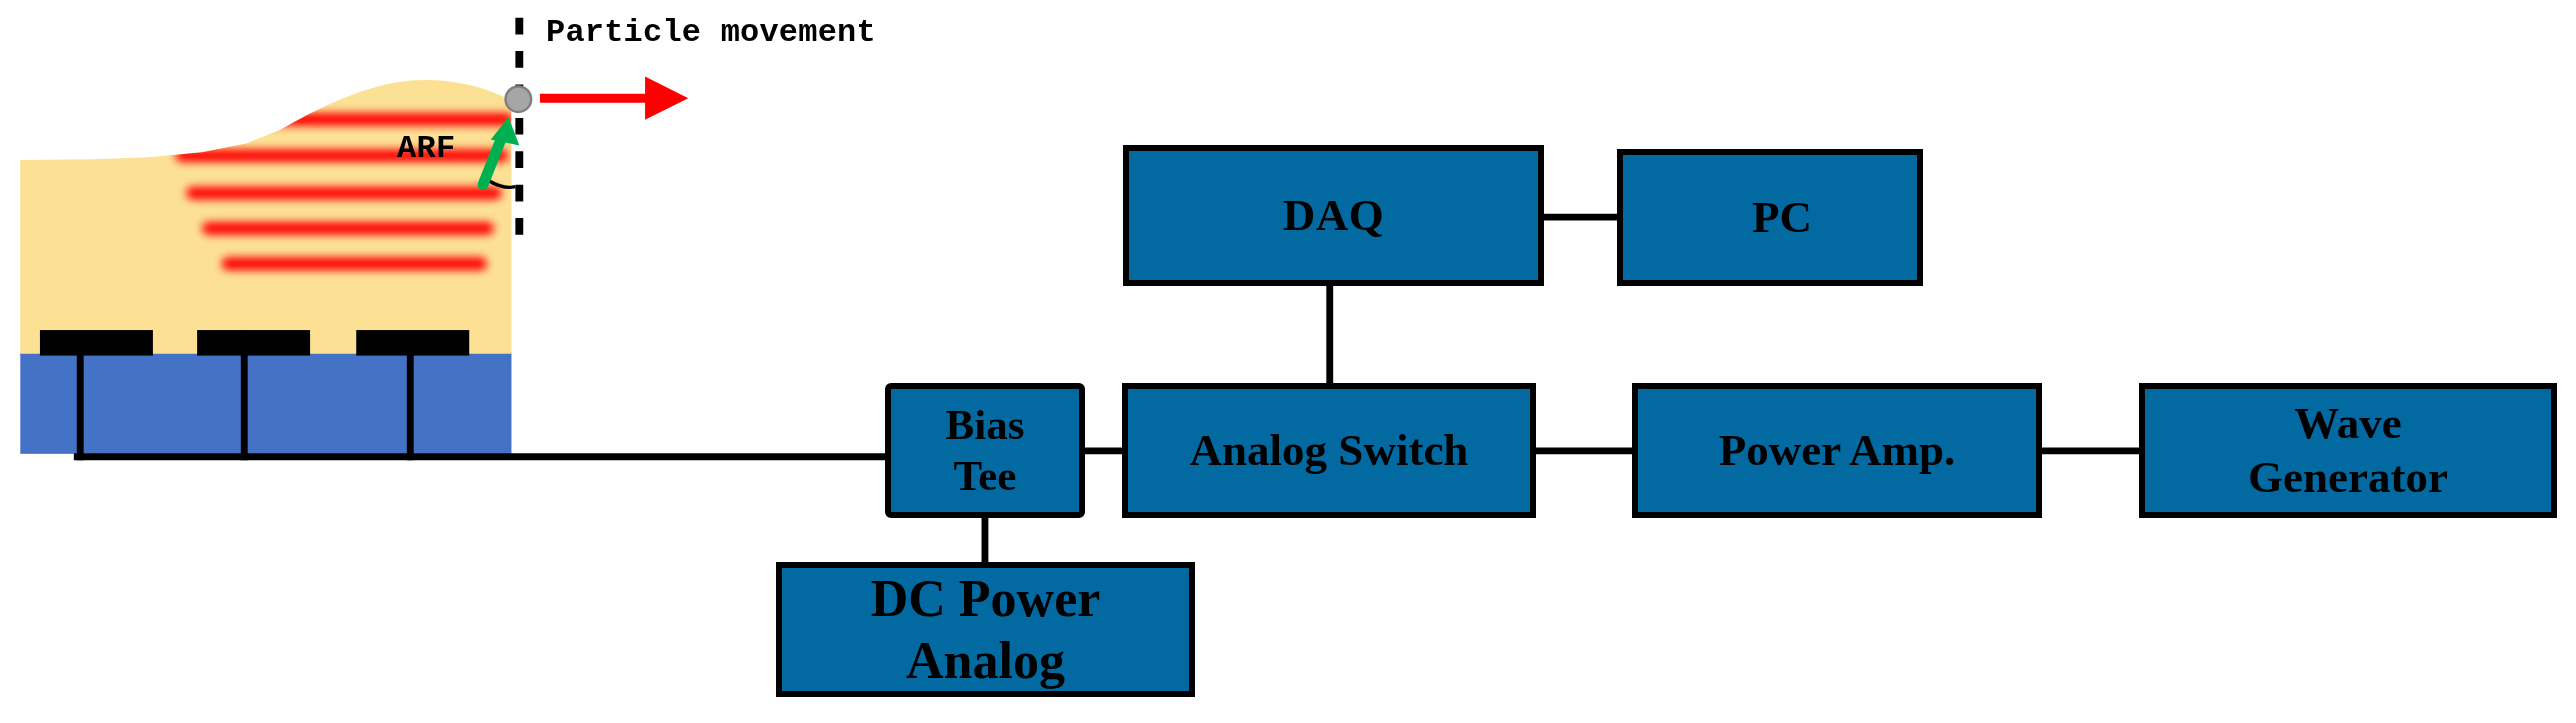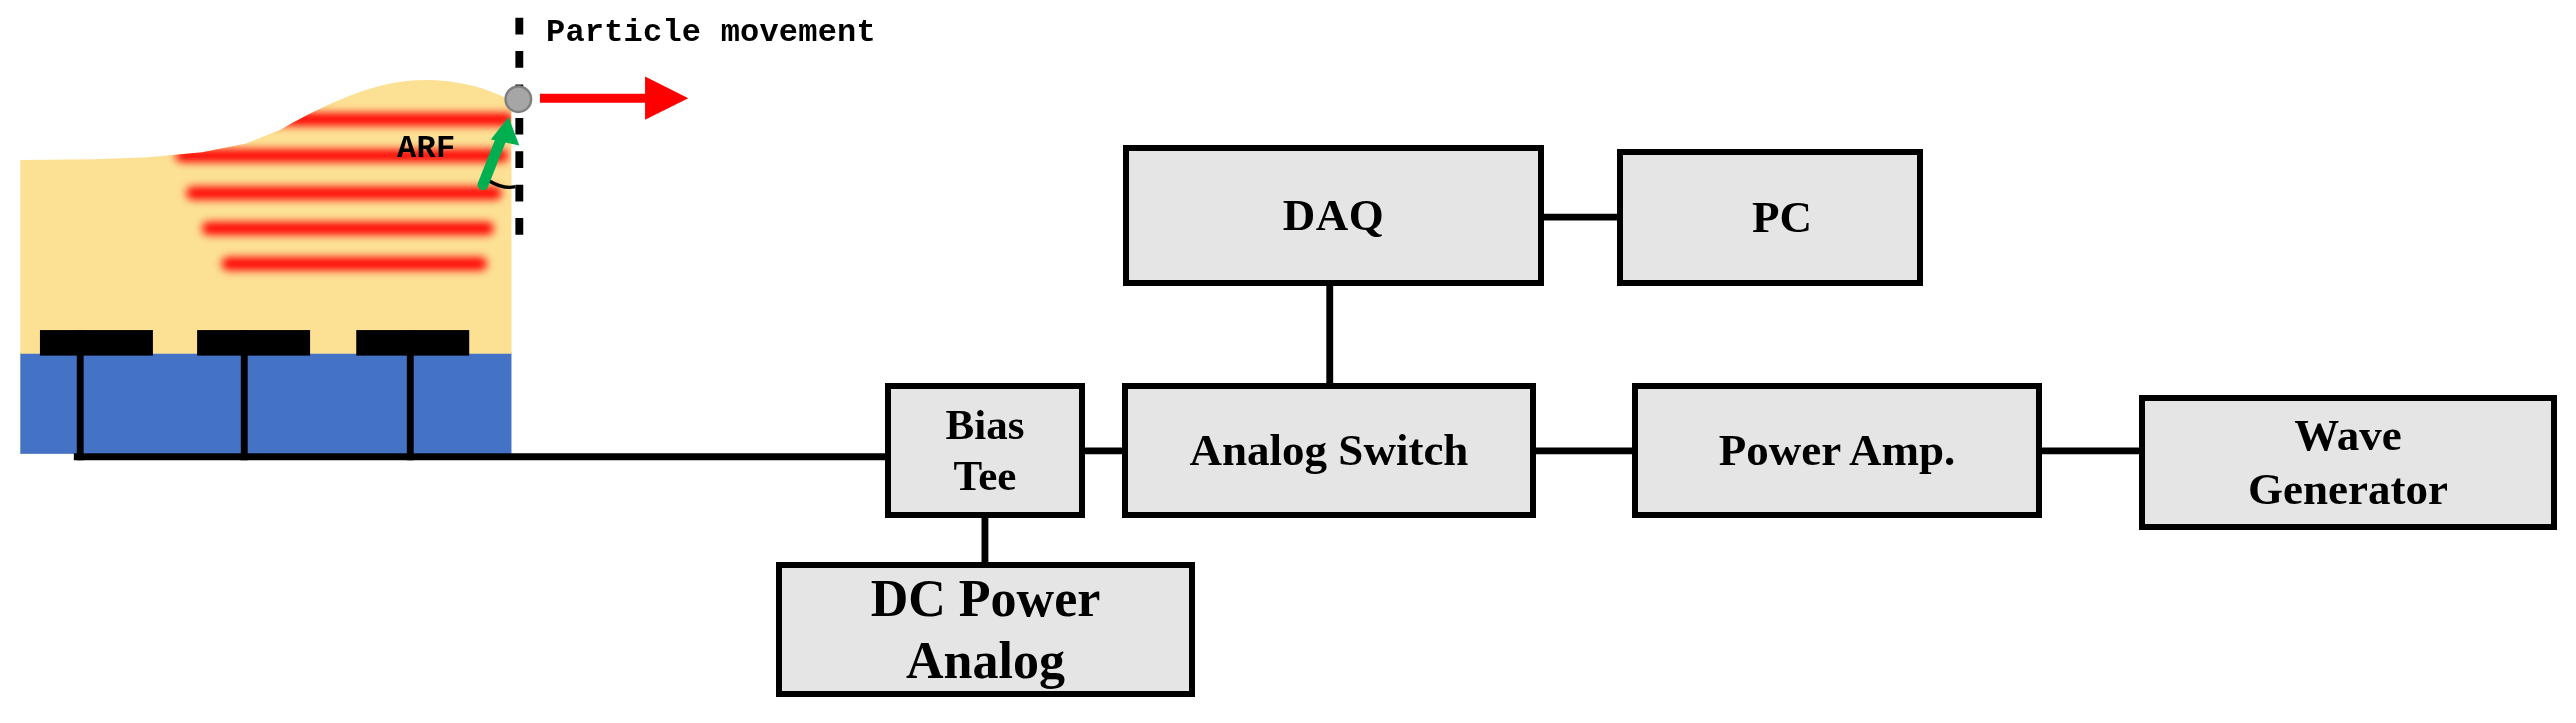--- a/index.html
+++ b/index.html
@@ -9,39 +9,39 @@
     width:2576px;height:723px;
     position:relative;overflow:hidden;
   }
   #stage{position:absolute;left:0;top:0;width:2576px;height:723px;}
   #stage svg{position:absolute;left:0;top:0;}
 
   
   .blk{
     position:absolute;
     box-sizing:border-box;
-    background:#e5e5e5;
+    background:#0369a1;
     border:6.9px solid #000000;
     display:flex;align-items:center;justify-content:center;
     text-align:center;
     font-family:"Liberation Serif", serif;
     font-weight:bold;
     color:#000000;
     line-height:1.18;
     z-index:6;
   }
   .blk span{display:block;pointer-events:none;}
 
   
   #box-daq        {left:1123px;top:145px;width:421px;height:141px;font-size:45px;letter-spacing:0.5px;}
   #box-pc         {left:1617px;top:149px;width:306px;height:137px;font-size:45px;padding-left:24px;}
-  #box-bias-tee   {left:885px; top:383px;width:200px;height:135px;font-size:43px;}
+  #box-bias-tee   {left:885px; top:383px;width:200px;height:135px;font-size:43px;border-radius:6px;}
   #box-analog     {left:1122px;top:383px;width:414px;height:135px;font-size:45px;}
   #box-poweramp   {left:1632px;top:383px;width:410px;height:135px;font-size:45px;}
-  #box-wavegen    {left:2139px;top:383px;width:418px;height:135px;font-size:45px;margin-top:12px;}
+  #box-wavegen    {left:2139px;top:383px;width:418px;height:135px;font-size:45px;}
   #box-dcpower    {left:776px; top:562px;width:419px;height:135px;font-size:52px;}
 
   
   .lbl{
     position:absolute;
     font-family:Liberation Mono, monospace;
     font-weight:bold;color:#000000;
     white-space:nowrap;z-index:9;
   }
   #label-particle-movement{left:546px;top:13.8px;font-size:32px;letter-spacing:0.2px;}

